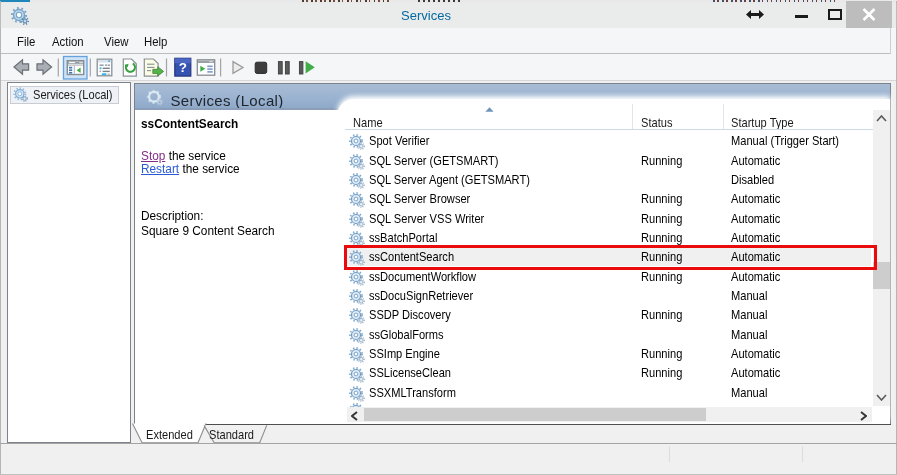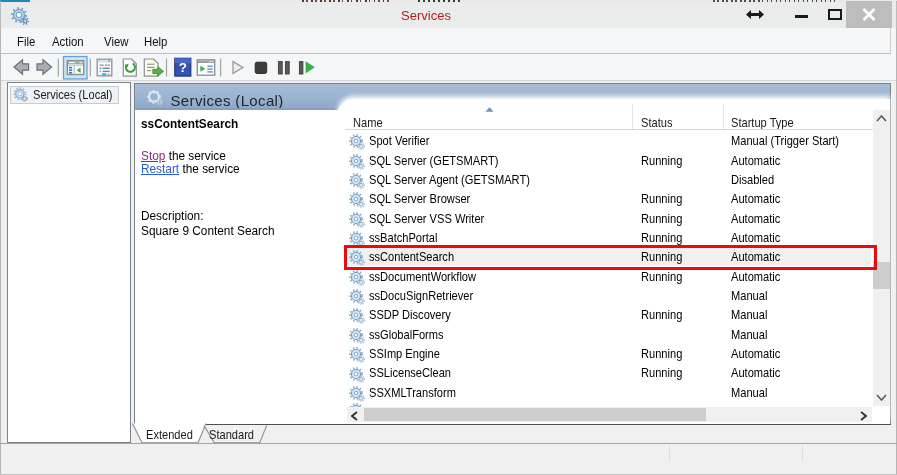--- a/index.html
+++ b/index.html
@@ -23,21 +23,21 @@
 <div class="abs" style="left:0;top:3px;width:897px;height:25px;background:#eaebeb;border-left:1px solid #bcbcbc;border-right:1px solid #bcbcbc;box-sizing:border-box;"></div>
 <svg class="abs" style="left:10px;top:6px;" width="20" height="20" viewBox="0 0 20 20">
   <g stroke="#76a3c9" fill="#cfe4f4">
     <circle cx="9" cy="9" r="7" fill="none" stroke-width="2.2" stroke-dasharray="1.7 2.7"></circle>
     <circle cx="9" cy="9" r="5.5" stroke-width="1.3" fill="#bcd9ee"></circle>
     <circle cx="9" cy="9" r="2.7" fill="#fdfeff" stroke-width="1.1"></circle>
     <circle cx="15" cy="15" r="3.2" fill="none" stroke-width="1.7" stroke-dasharray="1.1 1.7" stroke="#5580ab"></circle>
     <circle cx="15" cy="15" r="2" stroke-width="1" stroke="#5580ab" fill="#bcd9ee"></circle>
   </g>
 </svg>
-<div class="abs" style="left:0;top:8px;width:852px;text-align:center;font-size:13px;color:#b91c1c;">Services</div>
+<div class="abs" style="left:0;top:8px;width:852px;text-align:center;font-size:13px;color:#0369a1;">Services</div>
 
 <svg class="abs" style="left:746px;top:9px;" width="18" height="11" viewBox="0 0 18 11">
   <path d="M0 5.5 L5 1 L5 4 L13 4 L13 1 L18 5.5 L13 10 L13 7 L5 7 L5 10 Z" fill="#1a1a1a"></path>
 </svg>
 <div class="abs" style="left:795px;top:15px;width:13px;height:3px;background:#1a1a1a;"></div>
 <div class="abs" style="left:828px;top:9px;width:14px;height:11px;border:2px solid #1a1a1a;box-sizing:border-box;"></div>
 <div class="abs" style="left:846px;top:1px;width:46px;height:27px;background:#bdbdbd;"></div>
 <svg class="abs" style="left:862px;top:8px;" width="14" height="13" viewBox="0 0 14 13">
   <path d="M1.5 1 L12.5 12 M12.5 1 L1.5 12" stroke="#fff" stroke-width="2.6"></path>
 </svg>

